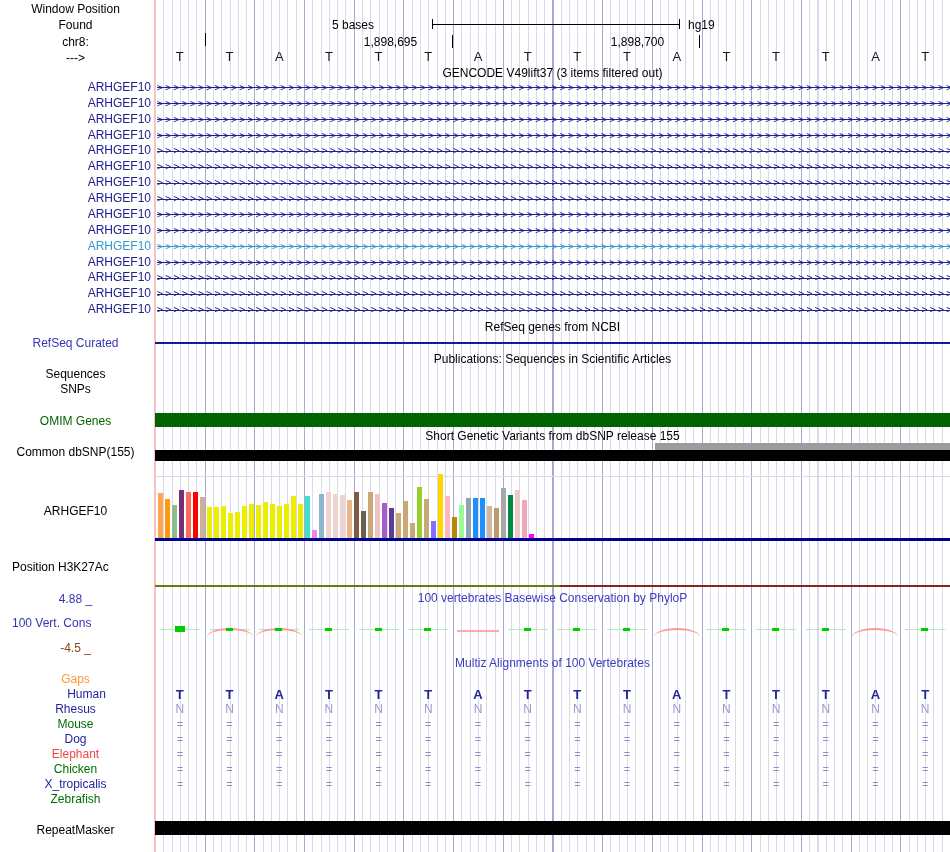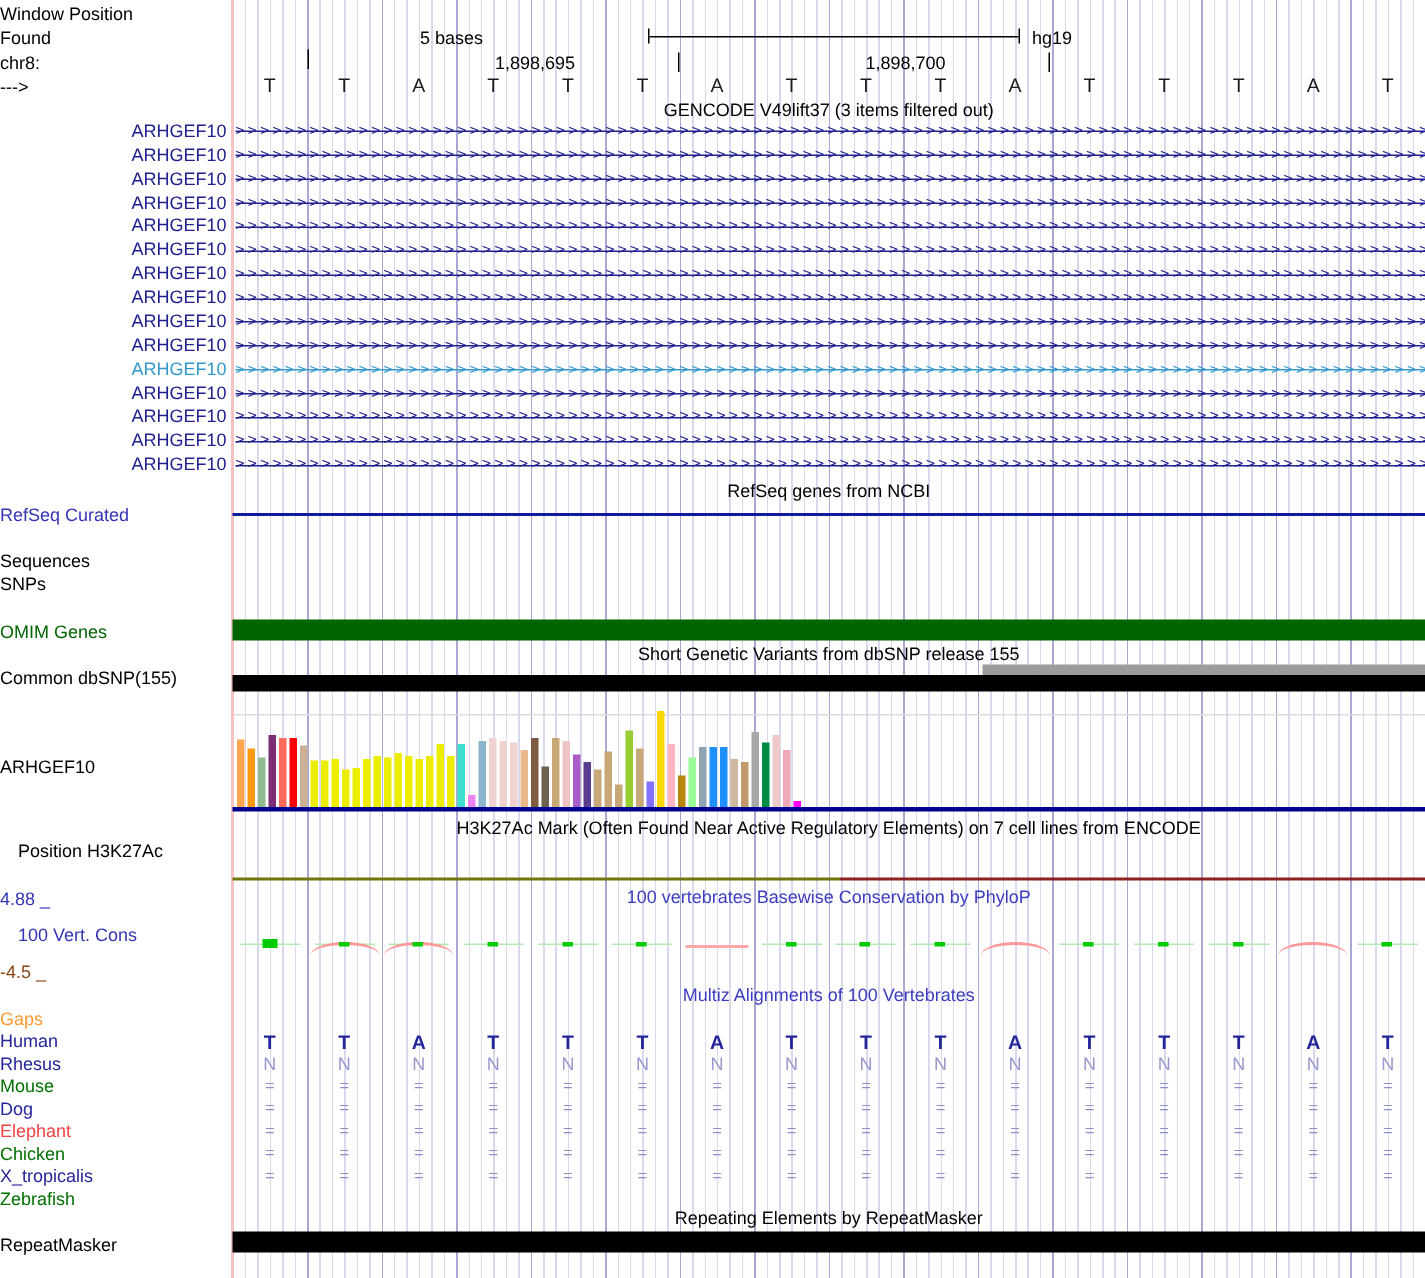--- a/index.html
+++ b/index.html
@@ -2,21 +2,21 @@
 <html><head>
 <meta charset="utf-8">
 <style>
   html,body{margin:0;padding:0;background:#fff;font-family:"Liberation Sans","DejaVu Sans",sans-serif;}
   #canvas{position:relative;width:950px;height:852px;background:#fff;overflow:hidden;}
   .grid{position:absolute;left:155px;top:0;width:795px;height:852px;
     background-image:
       repeating-linear-gradient(to right, rgba(120,120,185,0.50) 0 1px, transparent 1px 49.6875px),
       repeating-linear-gradient(to right, rgba(165,165,215,0.42) 0 1px, transparent 1px 8.28125px);}
   .guide{position:absolute;left:154px;top:0;width:2px;height:852px;background:#F9C2C2;}
-  .row-label{position:absolute;left:0;width:151px;text-align:left;font-size:12px;line-height:14px;color:#000;white-space:nowrap;}
+  .row-label{position:absolute;left:0;width:151px;text-align:center;font-size:12px;line-height:14px;color:#000;white-space:nowrap;}
   .left-label{position:absolute;left:12px;font-size:12px;line-height:14px;white-space:nowrap;}
   .center-title{position:absolute;left:155px;width:795px;text-align:center;font-size:12px;line-height:13px;color:#000;white-space:pre;}
   .blue{color:#3434B4;}
   .titleblue{color:#3C3CC0;}
   .dkgreen{color:#006400;}
   .tick{position:absolute;width:1px;background:#000;}
   .hbar{position:absolute;}
   .gene-row{position:absolute;left:0;right:0;height:15.87px;}
   .gene-row .glabel{position:absolute;left:0;width:151px;text-align:right;font-size:12px;line-height:15.87px;white-space:nowrap;}
   .gene-row .arrows{position:absolute;left:157px;right:0;top:0;height:15.87px;overflow:hidden;white-space:nowrap;
@@ -137,20 +137,21 @@
       <div class="gene-row" style="top: 222.18px;">
         <div class="glabel" style="color: rgb(32, 32, 144);">ARHGEF10</div>
         <div class="arrows" style="color: rgb(32, 32, 144);">&gt;&gt;&gt;&gt;&gt;&gt;&gt;&gt;&gt;&gt;&gt;&gt;&gt;&gt;&gt;&gt;&gt;&gt;&gt;&gt;&gt;&gt;&gt;&gt;&gt;&gt;&gt;&gt;&gt;&gt;&gt;&gt;&gt;&gt;&gt;&gt;&gt;&gt;&gt;&gt;&gt;&gt;&gt;&gt;&gt;&gt;&gt;&gt;&gt;&gt;&gt;&gt;&gt;&gt;&gt;&gt;&gt;&gt;&gt;&gt;&gt;&gt;&gt;&gt;&gt;&gt;&gt;&gt;&gt;&gt;&gt;&gt;&gt;&gt;&gt;&gt;&gt;&gt;&gt;&gt;&gt;&gt;&gt;&gt;&gt;&gt;&gt;&gt;&gt;&gt;&gt;&gt;&gt;&gt;&gt;&gt;&gt;&gt;&gt;&gt;&gt;&gt;&gt;&gt;&gt;&gt;&gt;&gt;&gt;&gt;&gt;&gt;&gt;&gt;&gt;&gt;&gt;&gt;&gt;&gt;</div>
       </div>
     </div>
 
   <div class="center-title" style="top:321px">RefSeq genes from NCBI</div>
   <div class="row-label blue" style="top:336px">RefSeq Curated</div>
   <div class="hbar" style="left:155px;right:0;top:342px;height:2px;background:#101AA0"></div>
 
+  <div class="center-title" style="top:353px">Publications: Sequences in Scientific Articles</div>
   <div class="row-label" style="top:367px">Sequences</div>
   <div class="row-label" style="top:382px">SNPs</div>
 
   <div class="row-label dkgreen" style="top:414px">OMIM Genes</div>
   <div class="hbar" style="left:155px;right:0;top:413px;height:14px;background:#006400"></div>
 
   <div class="center-title" style="top:430px">Short Genetic Variants from dbSNP release 155</div>
   <div class="row-label" style="top:445px">Common dbSNP(155)</div>
   <div class="hbar" style="left:655px;width:295px;top:443px;height:7px;background:#9C9C9C"></div>
   <div class="hbar" style="left:155px;right:0;top:450px;height:11px;background:#000"></div>
@@ -208,21 +209,20 @@
       <div class="gtex-bar" style="left: 487px; top: 506px; height: 32px; background: rgb(205, 183, 158);"></div>
       <div class="gtex-bar" style="left: 494px; top: 508px; height: 30px; background: rgb(193, 154, 107);"></div>
       <div class="gtex-bar" style="left: 501px; top: 488px; height: 50px; background: rgb(168, 168, 168);"></div>
       <div class="gtex-bar" style="left: 508px; top: 495px; height: 43px; background: rgb(0, 139, 69);"></div>
       <div class="gtex-bar" style="left: 515px; top: 490px; height: 48px; background: rgb(239, 200, 200);"></div>
       <div class="gtex-bar" style="left: 522px; top: 500px; height: 38px; background: rgb(239, 168, 184);"></div>
       <div class="gtex-bar" style="left: 529px; top: 534px; height: 4px; background: rgb(255, 0, 255);"></div>
     </div>
   <div class="hbar" style="left:155px;right:0;top:538px;height:3px;background:#000090"></div>
 
-  <div class="center-title" style="top:546px">H3K27Ac Mark (Often Found Near Active Regulatory Elements) on 7 cell lines from ENCODE</div>
   <div class="left-label" style="top:560px;color:#000">Position H3K27Ac</div>
   <div class="hbar" style="left:155px;width:405px;top:585px;height:2px;background:#74740F"></div>
   <div class="hbar" style="left:560px;width:390px;top:585px;height:2px;background:#8B2222"></div>
 
   <div class="row-label blue" style="top:592px">4.88 _</div>
   <div class="center-title titleblue" style="top:592px">100 vertebrates Basewise Conservation by PhyloP</div>
   <div class="left-label blue" style="top:616px">100 Vert. Cons</div>
   <div id="cons-marks">
       <div class="cons-cell" style="left: 155.844px; top: 622px;">
         <div class="cons-hline"></div>
@@ -286,21 +286,21 @@
       <div class="cons-cell" style="left: 901.156px; top: 622px;">
         <div class="cons-hline"></div>
         <div class="cons-green"></div>
       </div>
     </div>
   <div class="row-label" style="top:641px;color:#8B4513">-4.5 _</div>
 
   <div class="center-title titleblue" style="top:657px">Multiz Alignments of 100 Vertebrates</div>
   <div id="multiz-rows">
       <div class="row-label" style="top: 672px; color: rgb(255, 153, 51);">Gaps</div>
-      <div class="row-label" style="top: 687px; color: rgb(36, 36, 155);">Human</div>
+      <div class="row-label" style="top: 687px; color: rgb(36, 36, 155); padding-left: 11px;">Human</div>
       <div class="mz-letter" style="left: 159.844px; top: 687px; color: rgb(36, 36, 155); font-size: 13px; font-weight: bold;">T</div>
       <div class="mz-letter" style="left: 209.531px; top: 687px; color: rgb(36, 36, 155); font-size: 13px; font-weight: bold;">T</div>
       <div class="mz-letter" style="left: 259.219px; top: 687px; color: rgb(36, 36, 155); font-size: 13px; font-weight: bold;">A</div>
       <div class="mz-letter" style="left: 308.906px; top: 687px; color: rgb(36, 36, 155); font-size: 13px; font-weight: bold;">T</div>
       <div class="mz-letter" style="left: 358.594px; top: 687px; color: rgb(36, 36, 155); font-size: 13px; font-weight: bold;">T</div>
       <div class="mz-letter" style="left: 408.281px; top: 687px; color: rgb(36, 36, 155); font-size: 13px; font-weight: bold;">T</div>
       <div class="mz-letter" style="left: 457.969px; top: 687px; color: rgb(36, 36, 155); font-size: 13px; font-weight: bold;">A</div>
       <div class="mz-letter" style="left: 507.656px; top: 687px; color: rgb(36, 36, 155); font-size: 13px; font-weight: bold;">T</div>
       <div class="mz-letter" style="left: 557.344px; top: 687px; color: rgb(36, 36, 155); font-size: 13px; font-weight: bold;">T</div>
       <div class="mz-letter" style="left: 607.031px; top: 687px; color: rgb(36, 36, 155); font-size: 13px; font-weight: bold;">T</div>
@@ -408,16 +408,15 @@
       <div class="mz-letter" style="left: 607.031px; top: 777px; color: rgb(143, 143, 200); font-size: 11px;">=</div>
       <div class="mz-letter" style="left: 656.719px; top: 777px; color: rgb(143, 143, 200); font-size: 11px;">=</div>
       <div class="mz-letter" style="left: 706.406px; top: 777px; color: rgb(143, 143, 200); font-size: 11px;">=</div>
       <div class="mz-letter" style="left: 756.094px; top: 777px; color: rgb(143, 143, 200); font-size: 11px;">=</div>
       <div class="mz-letter" style="left: 805.781px; top: 777px; color: rgb(143, 143, 200); font-size: 11px;">=</div>
       <div class="mz-letter" style="left: 855.469px; top: 777px; color: rgb(143, 143, 200); font-size: 11px;">=</div>
       <div class="mz-letter" style="left: 905.156px; top: 777px; color: rgb(143, 143, 200); font-size: 11px;">=</div>
       <div class="row-label" style="top: 792px; color: rgb(0, 112, 0);">Zebrafish</div>
     </div>
 
-  <div class="center-title" style="top:806px">Repeating Elements by RepeatMasker</div>
   <div class="row-label" style="top:823px">RepeatMasker</div>
   <div class="hbar" style="left:155px;right:0;top:821px;height:14px;background:#000"></div>
 </div>
 
 </body></html>

